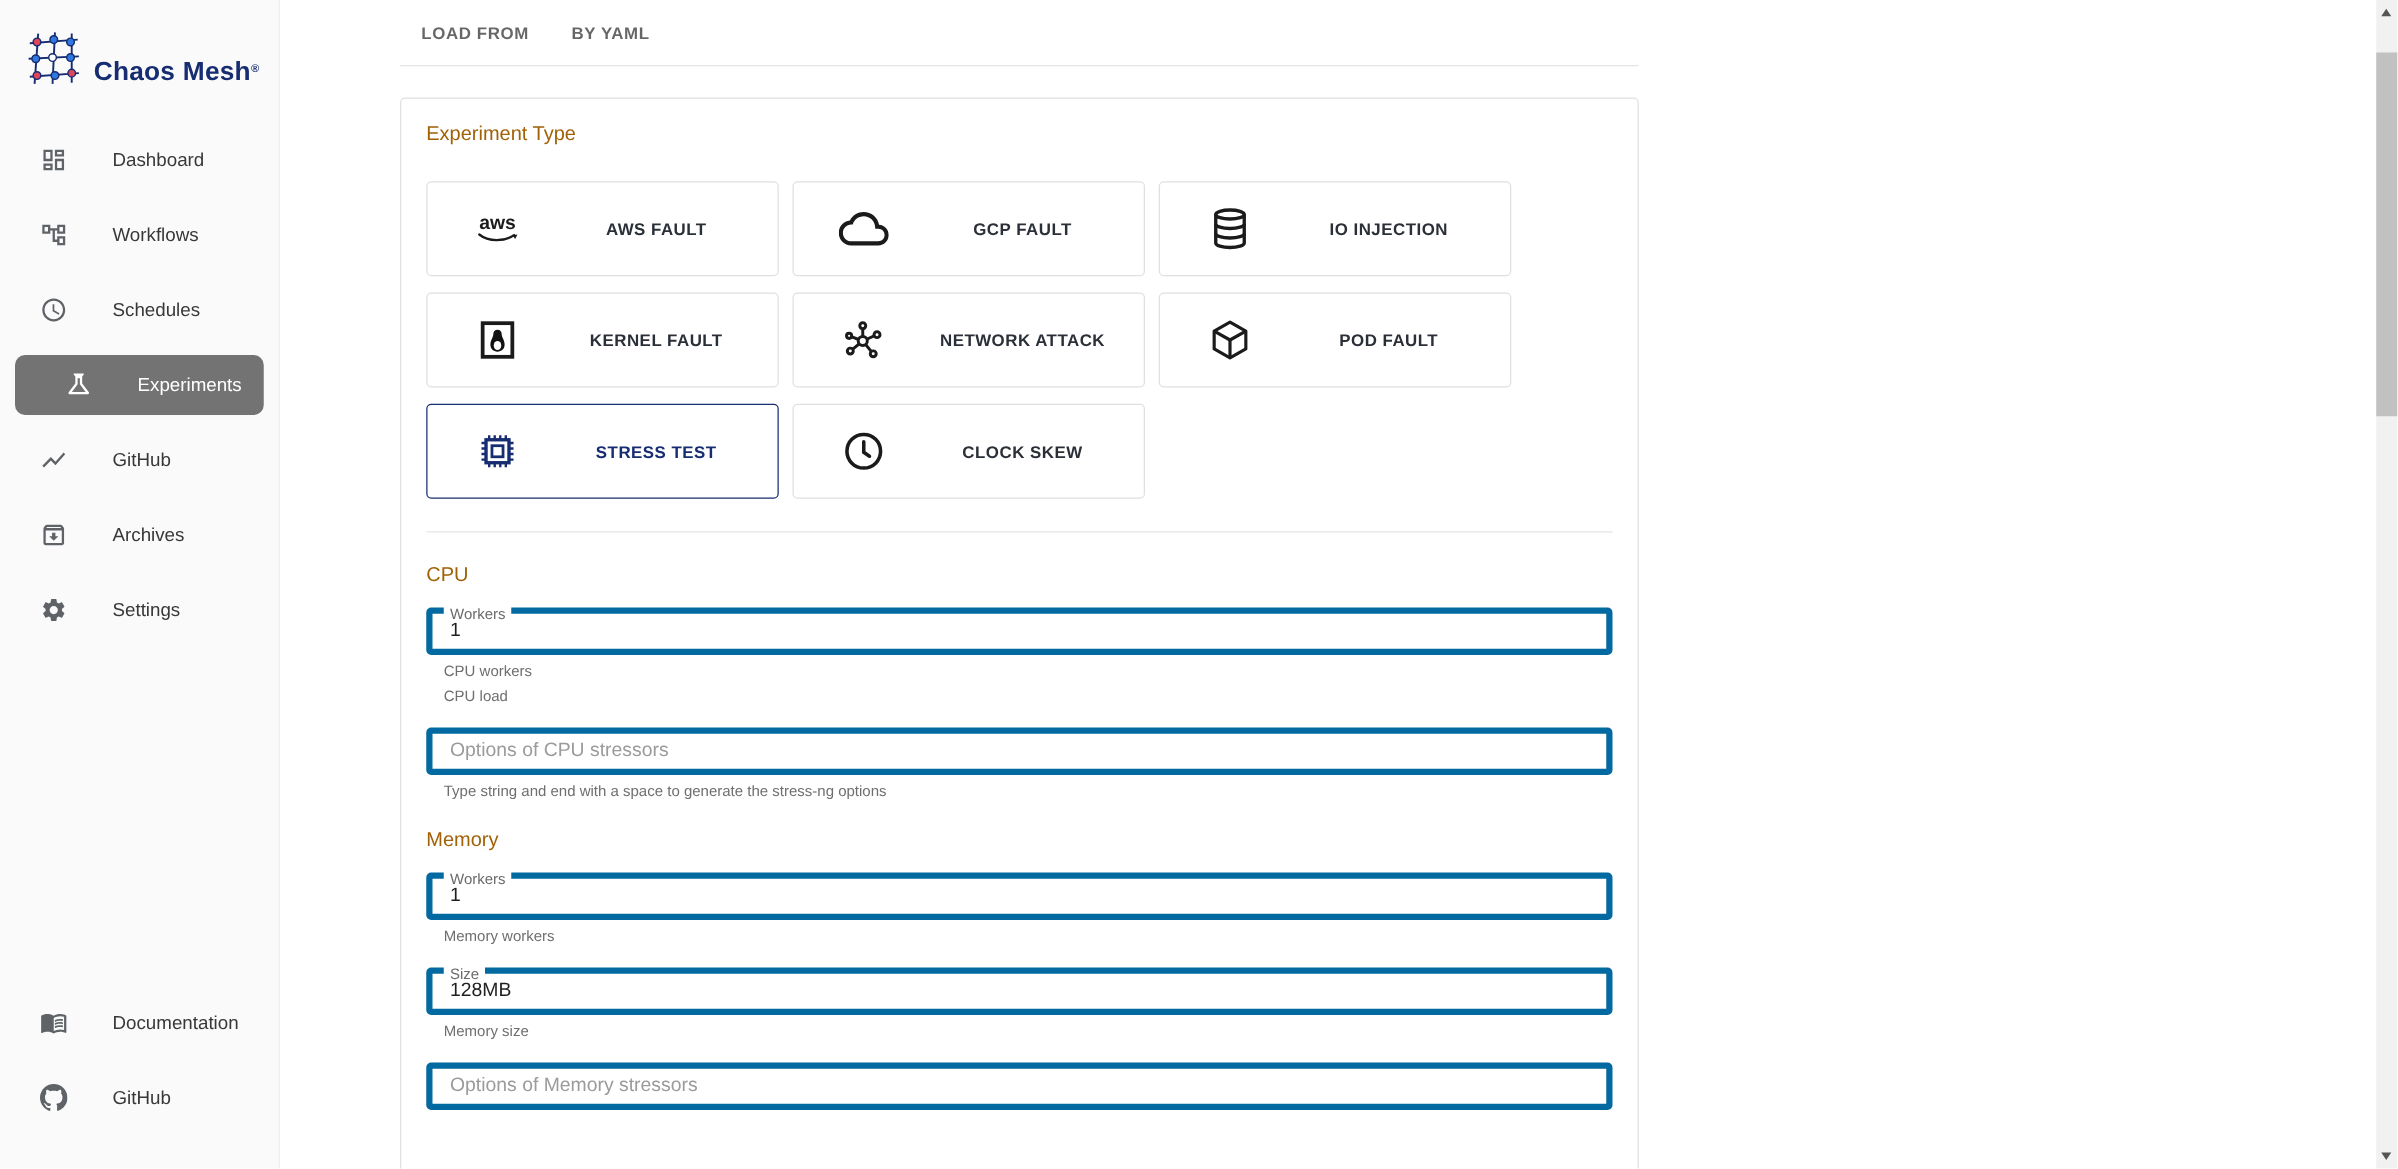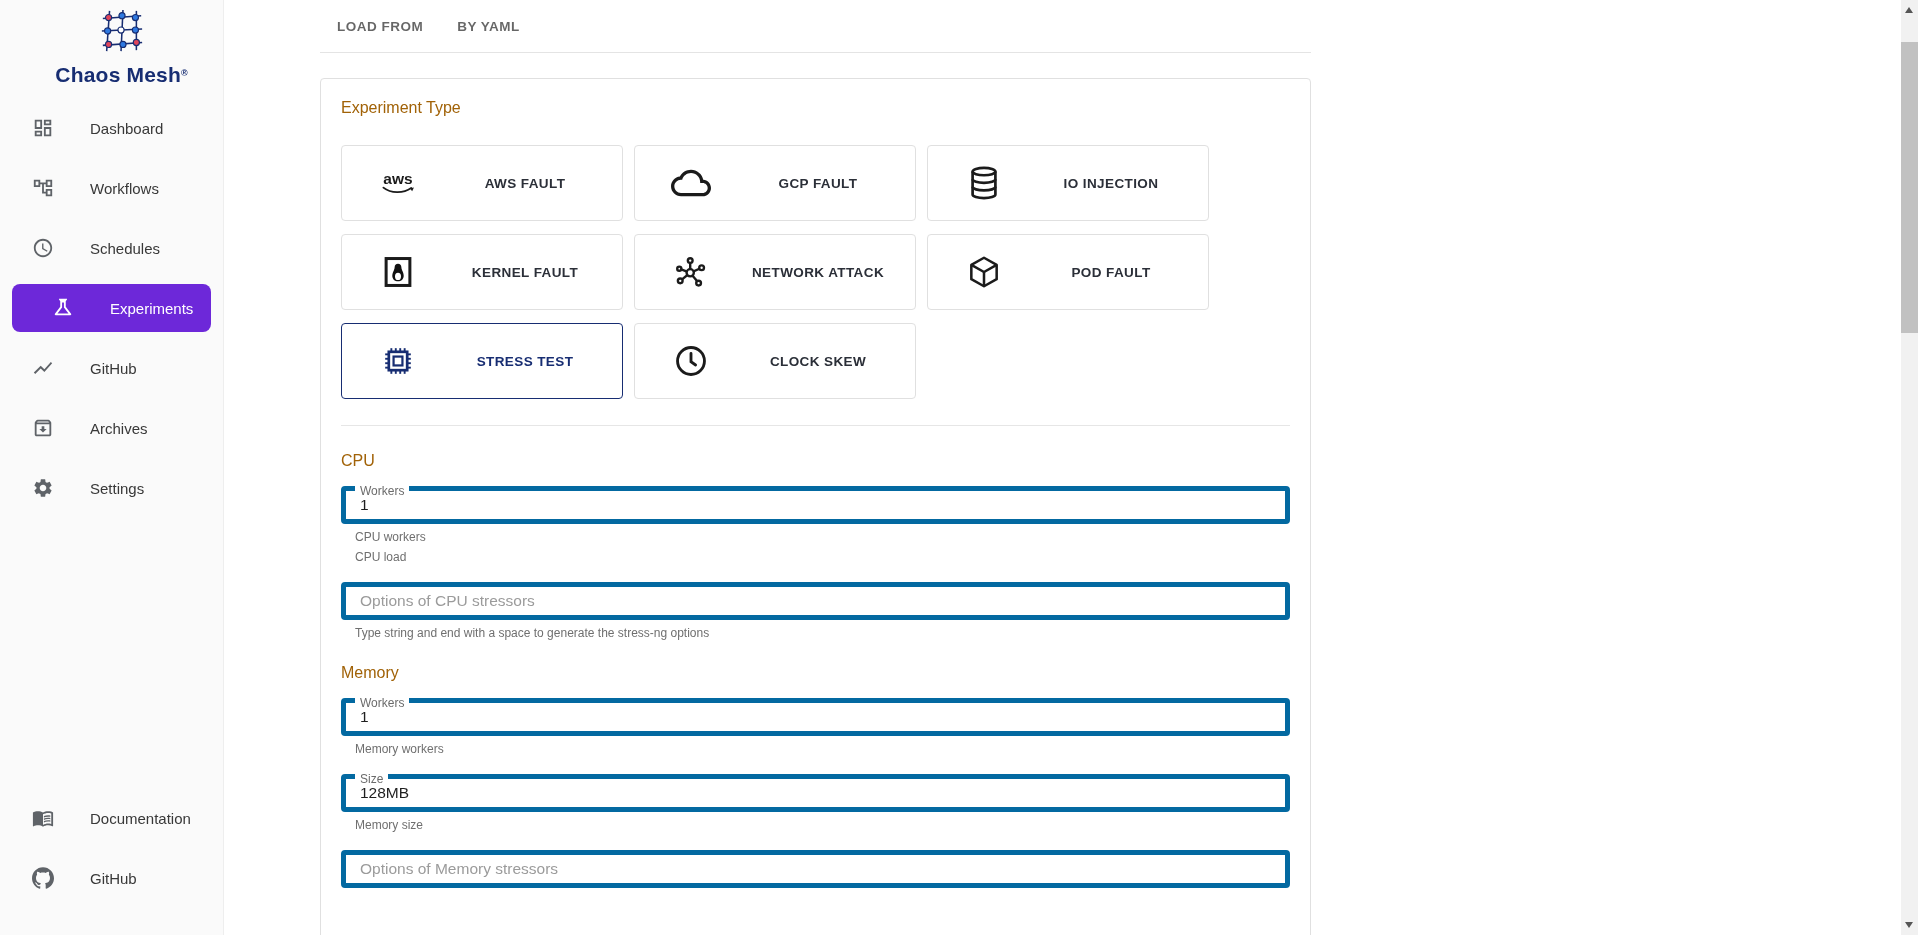--- a/index.html
+++ b/index.html
@@ -11,35 +11,35 @@
     font-family: "Liberation Sans", sans-serif;
     position: relative;
     color: #303030;
   }
 
   
   .sidebar {
     position: absolute; left:0; top:0; width:224px; height:935px;
     background:#fafafa; border-right:1px solid #eeeeee;
   }
-  .logo-row { display:flex; align-items:center; gap:9px; padding:8px 0 0 20px;flex-direction:column; }
+  .logo-row { display:flex; align-items:flex-end; gap:9px; padding:24px 0 0 20px; }
   .logo-mark { width:46px; height:46px; }
   .logo-text { font-size:21px; font-weight:700; color:#172d72; letter-spacing:.2px; }
   .logo-reg { font-size:9px; vertical-align: super; font-weight:700; color:#172d72; }
 
   .nav { position:absolute; top:104px; left:0; right:0; }
   .nav-item {
     height:48px; margin:0 12px 12px 12px; border-radius:8px;
     display:flex; align-items:center; padding-left:20px; gap:36px;
     cursor:pointer;
   }
   .nav-item .nav-icon { width:22px; height:22px; flex:0 0 22px; display:flex; }
   .nav-item .nav-icon svg { width:22px; height:22px; fill:#5f6368; }
   .nav-item .nav-label { font-size:15px; color:#383838; }
-  .nav-item.selected { background:#6d28d9;padding-left:40px; }
+  .nav-item.selected { background:#737373;padding-left:40px; }
   .nav-item.selected .nav-label { color:#ffffff; }
   .nav-item.selected .nav-icon svg { fill:#ffffff; }
 
   .nav-footer { position:absolute; bottom:21px; left:0; right:0; }
 
   
   .main { position:absolute; left:224px; top:0; right:17px; height:935px; overflow:hidden; }
 
   .tabbar {
     position:absolute; left:96px; top:0; width:991px; height:53px;

